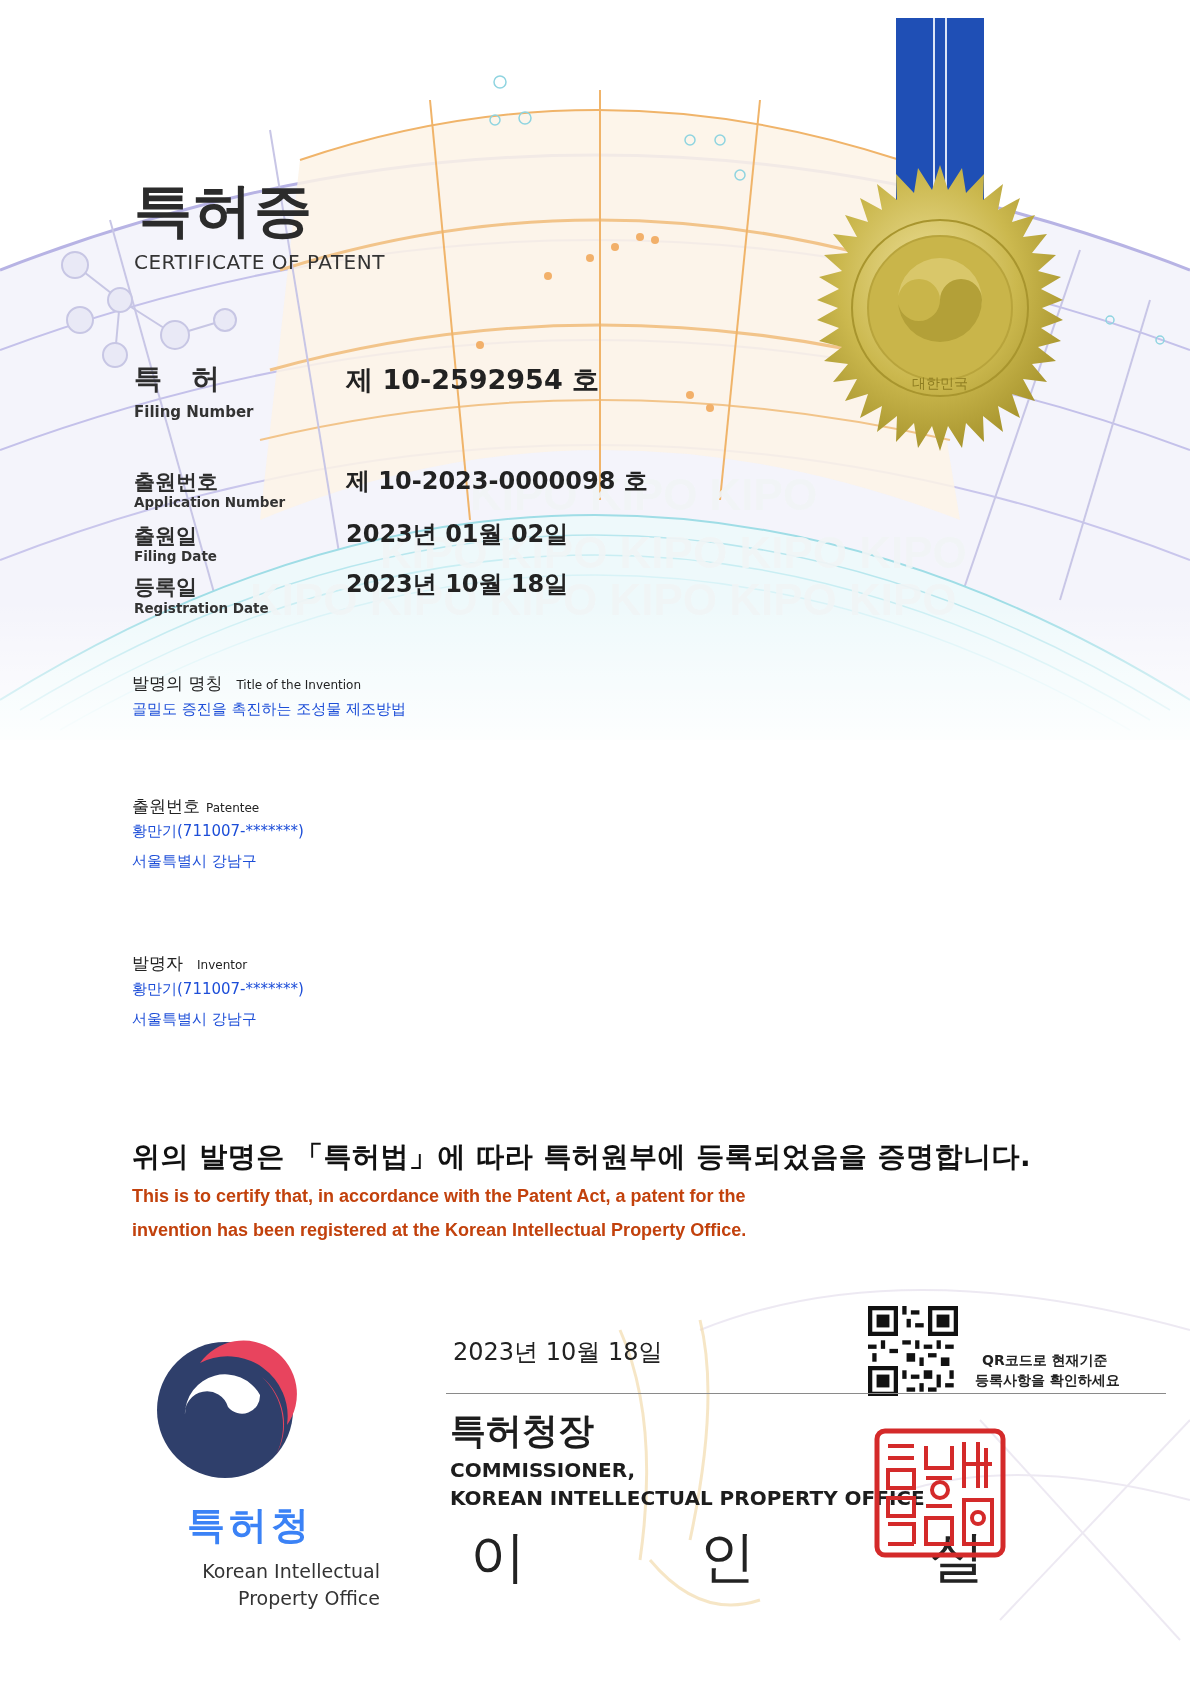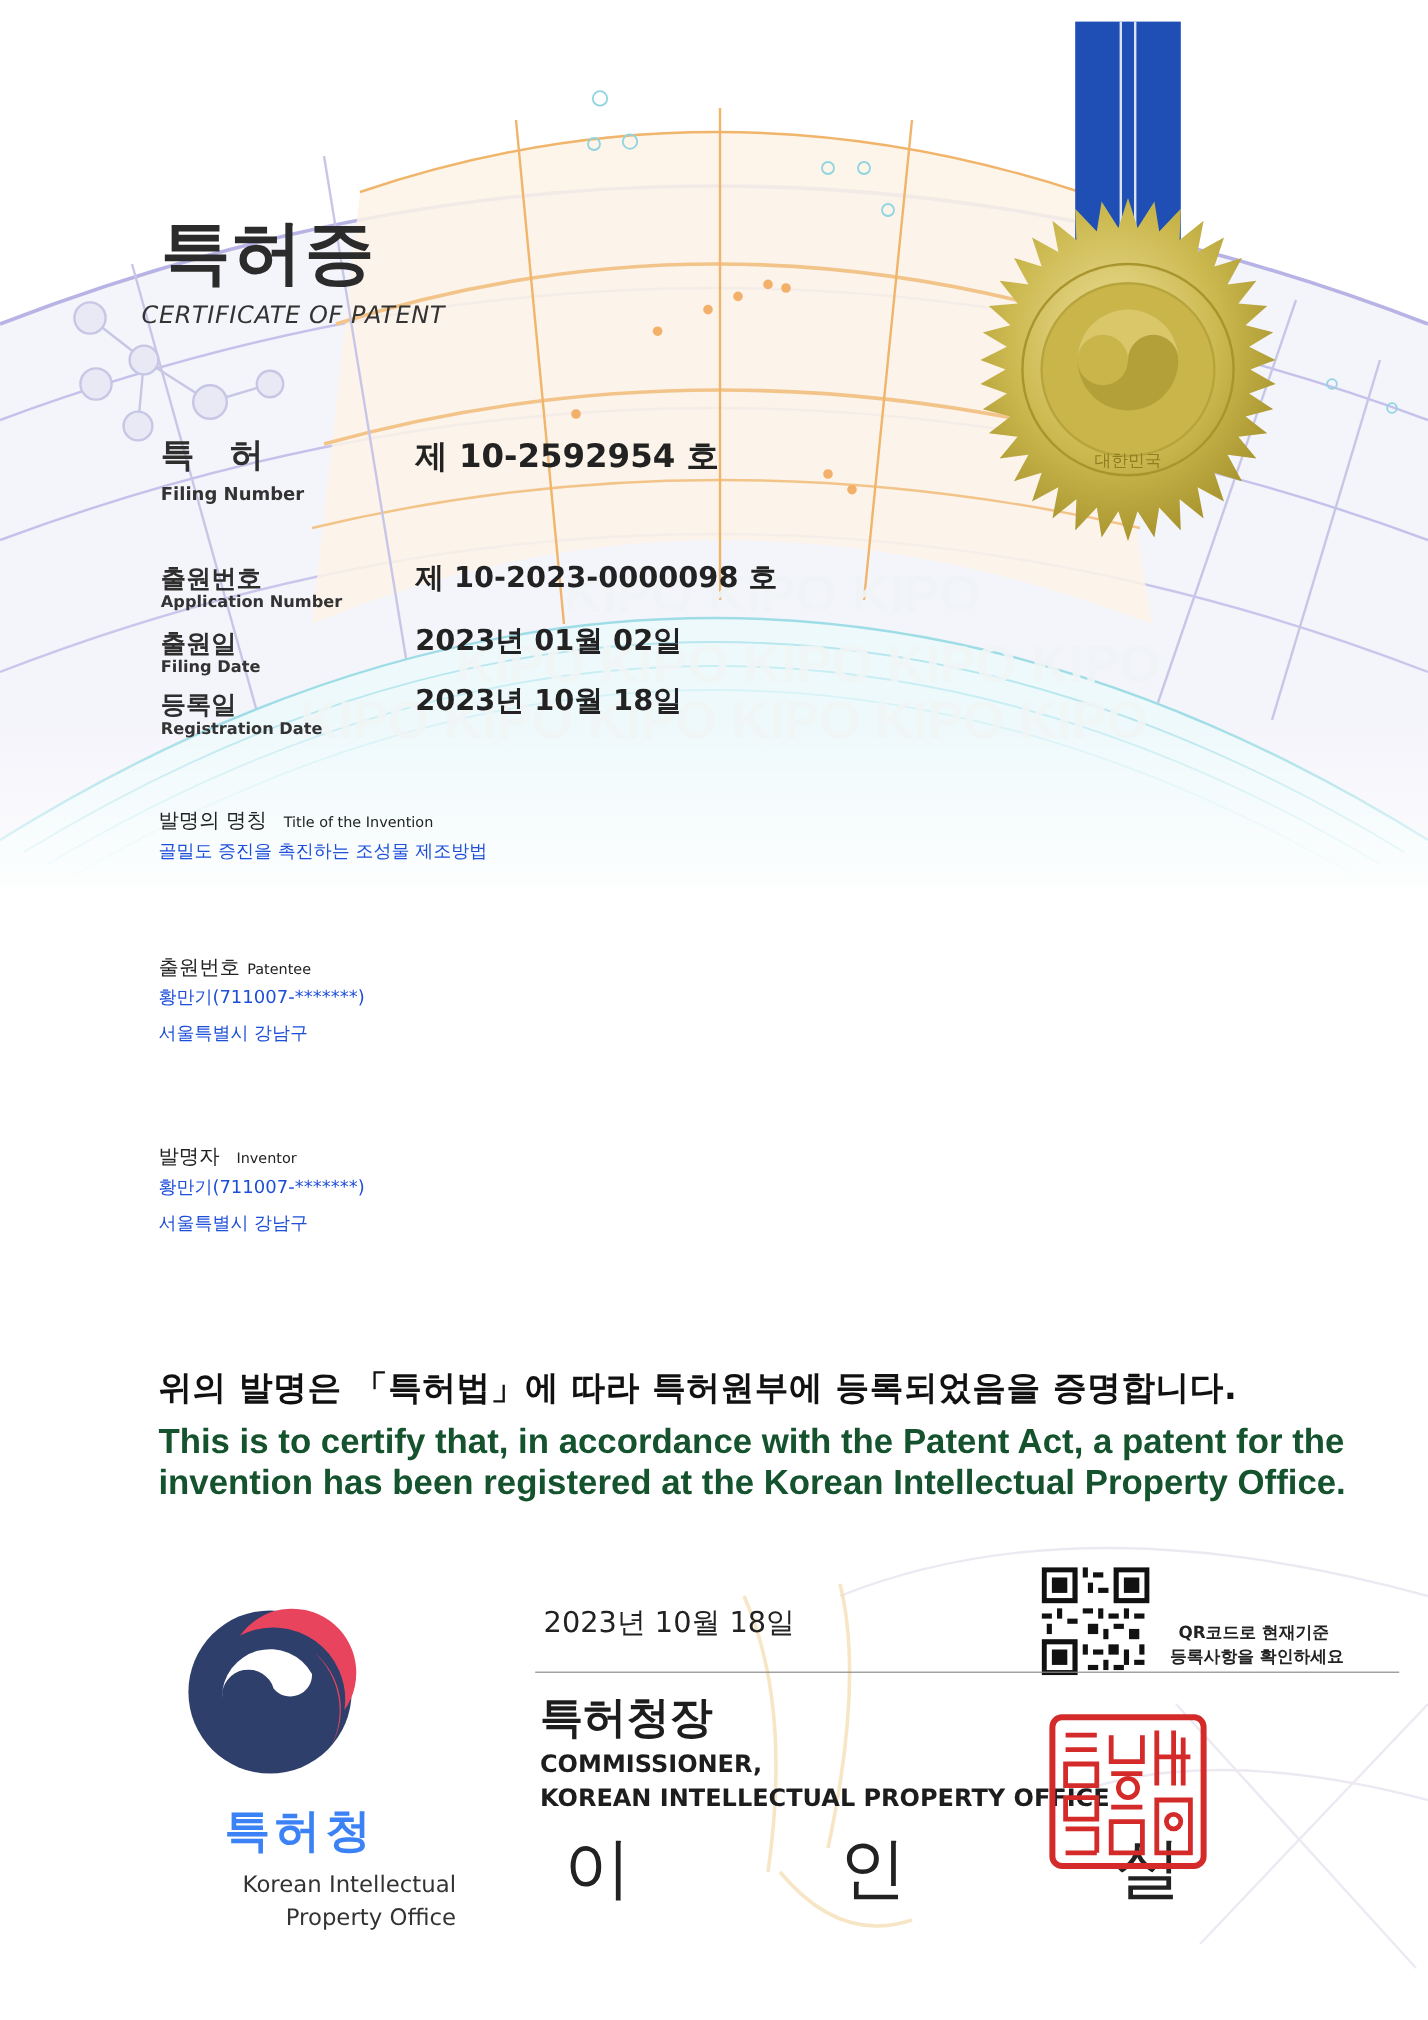--- a/index.html
+++ b/index.html
@@ -2,34 +2,34 @@
 <html><head>
 <meta charset="utf-8">
 <style>
   html, body { margin:0; padding:0; }
   body { width:1190px; height:1683px; background:#ffffff; position:relative; overflow:hidden;
          font-family:"DejaVu Sans","Liberation Sans",sans-serif; color:#1a1a1a; }
   .abs { position:absolute; }
   .bg-svg { position:absolute; left:0; top:0; width:1190px; height:1683px; }
 
   .title-ko { left:134px; top:172px; font-size:58px; font-weight:bold; color:#2b2b2b; letter-spacing:2px; }
-  .title-en { left:118px; top:250px; font-size:20px; color:#333; letter-spacing:0.5px;font-style:italic; }
+  .title-en { left:134px; top:250px; font-size:20px; color:#333; letter-spacing:0.5px; }
 
   .lbl-ko { font-size:21px; font-weight:bold; color:#2e2e2e; }
   .lbl-ko.big { font-size:28px; letter-spacing:10px; }
   .lbl-en { font-size:13.5px; font-weight:bold; color:#333; }
   .val { font-size:24px; font-weight:bold; color:#222; }
   .val.big { font-size:27px; }
 
   .section-label-ko { font-size:17px; color:#222; }
   .section-label-en { font-size:12px; color:#222; margin-left:14px; }
   .section-value { font-size:15px; font-weight:normal; color:#1d4ed8; }
 
   .cert-ko { left:132px; top:1138px; font-size:28px; font-weight:bold; color:#111; letter-spacing:0.5px; }
-  .cert-en { left:132px; font-size:29px; font-weight:bold; color:#14532d; font-family:"Liberation Sans", sans-serif; }
+  .cert-en { left:132px; font-size:18px; font-weight:bold; color:#c2410c; font-family:"Liberation Sans", sans-serif; }
 
   .issue-date { left:453px; top:1336px; font-size:24px; color:#222; }
   .rule { left:446px; top:1393px; width:720px; height:1px; background:#8a8a8a; }
   .commish-ko { left:450px; top:1407px; font-size:36px; font-weight:bold; color:#1d1d1d; }
   .commish-en { left:450px; font-size:20px; font-weight:bold; color:#1d1d1d; }
   .signature { left:470px; top:1520px; font-size:56px; color:#222; font-family:"DejaVu Serif", serif; }
 
   .qr-note { left:975px; font-size:14px; color:#222; font-weight:bold; }
 
   .kipo-name { left:140px; top:1500px; font-size:38px; font-weight:bold; color:#3b82f6; letter-spacing:4px; width:220px; text-align:center; }

